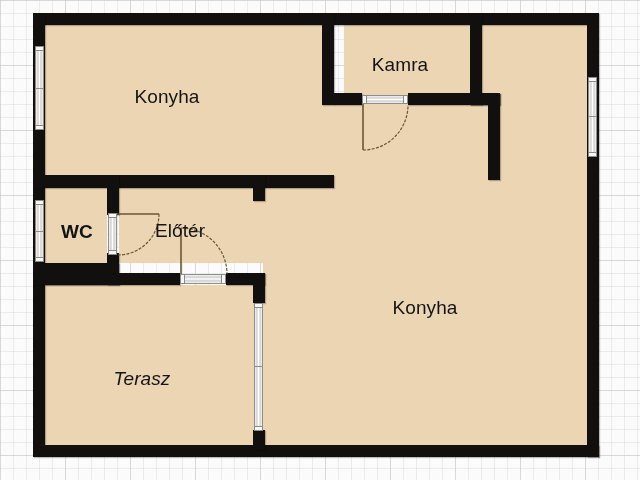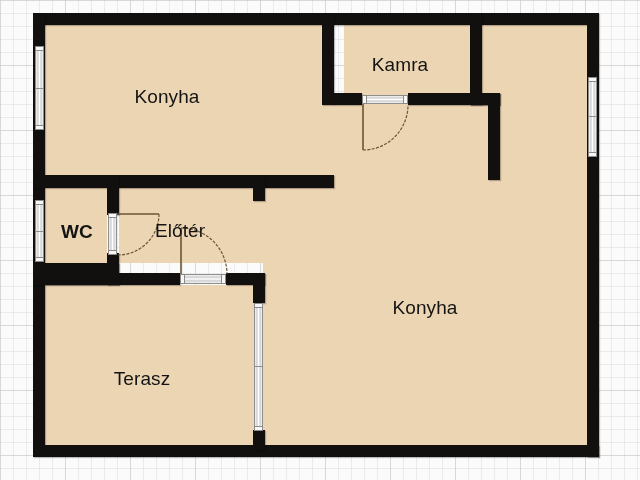--- a/index.html
+++ b/index.html
@@ -216,15 +216,15 @@
 
   <div class="room-label" style="left:400px; top:65px;">Kamra</div>
 
 
   <div class="room-label" style="left:77px; top:232px;font-weight:bold;">WC</div>
 
   <div class="room-label" style="left:180px; top:231px;">Előtér</div>
 
   <div class="room-label" style="left:425px; top:308px;">Konyha</div>
 
-  <div class="room-label" style="left:142px; top:379px;">Terasz</div>
+  <div class="room-label" style="left:142px; top:379px;font-style:italic;">Terasz</div>
 
 </div>
 
 </body></html>

